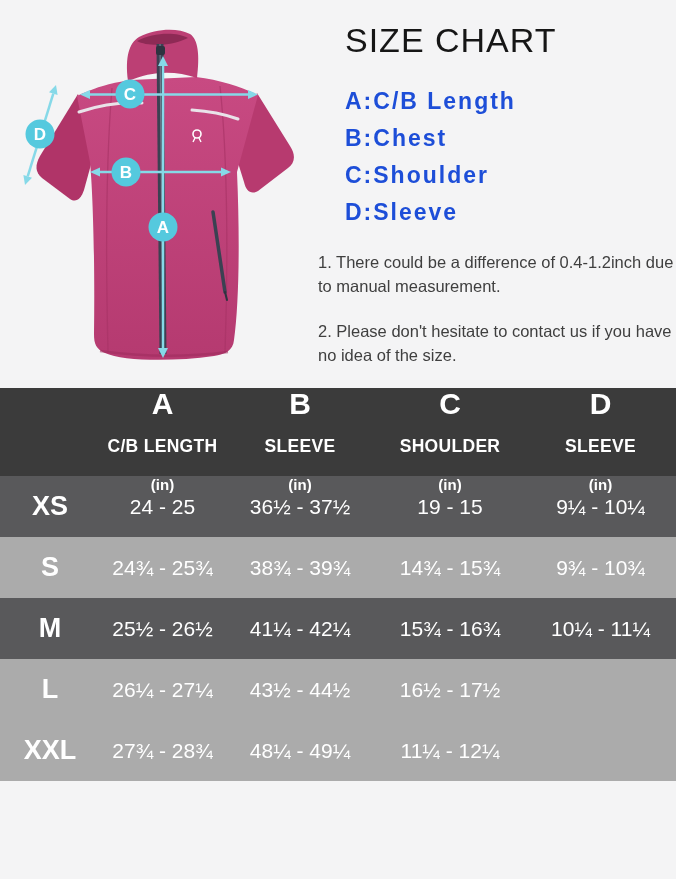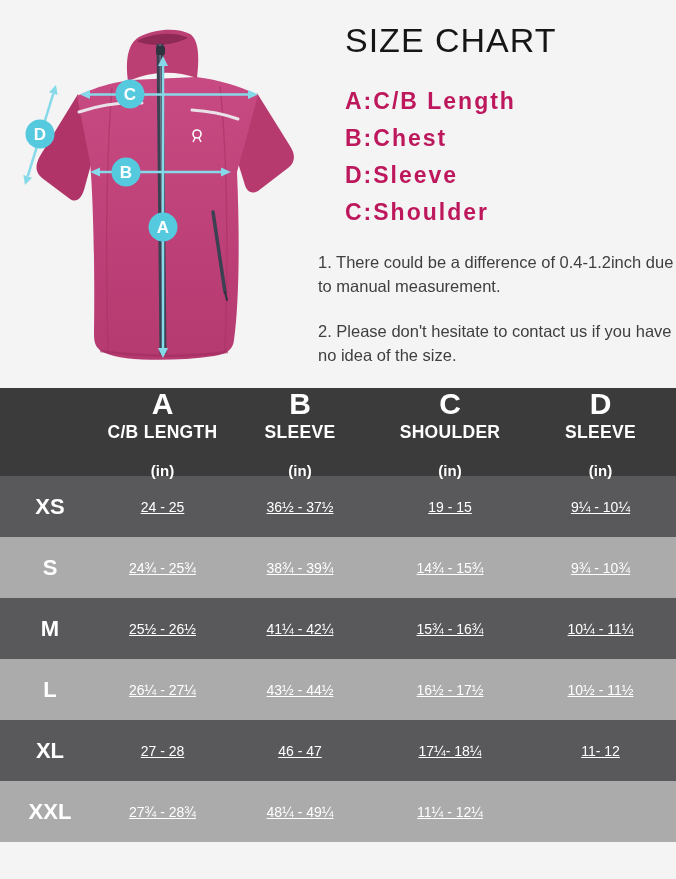--- a/index.html
+++ b/index.html
@@ -13,47 +13,47 @@
   .top-section { position:relative; width:676px; height:388px; }
   .jacket-wrap { position:absolute; left:0; top:0; width:330px; height:380px; }
 
   .right-col { position:absolute; left:345px; top:22px; width:320px; }
   .page-title {
     font-size:34px; font-weight:normal; color:#161616;
     letter-spacing:1px; line-height:1.1;
   }
   .legend { margin-top:24px; }
   .legend-item {
-    font-size:23px; font-weight:bold; color:#be185d;
+    font-size:23px; font-weight:bold; color:#1d4ed8;
     letter-spacing:2px; line-height:37px; white-space:nowrap;
   }
   .notes { position:absolute; left:318px; top:250px; width:356px; }
   .note {
     font-size:16.5px; color:#3f3f3f; line-height:24px;
     margin-bottom:21px;
   }
 
   .size-table { width:676px; }
   .grid-row {
     display:grid;
     grid-template-columns:100px 125px 150px 150px 1fr;
     align-items:center;
     text-align:center;
   }
   .thead { height:88px; background:#3b3b3b; color:#ffffff; }
   .hcell { display:flex; flex-direction:column; align-items:center; justify-content:center; }
   .hletter { font-size:30px; font-weight:bold; line-height:1.05; }
-  .hname   { font-size:17.5px; font-weight:bold; letter-spacing:.3px; margin-top:2px; }
+  .hname   { font-size:17.5px; font-weight:bold; letter-spacing:.3px; margin-top:16px; }
   .hunit   { font-size:15px; font-weight:bold; margin-top:19px; }
 
   .trow { height:61px; color:#ffffff; }
   .trow.dark  { background:#59595b; }
   .trow.light { background:#ababab; }
-  .size-label { font-size:22px; font-weight:bold; }
-  .cell-val   { font-size:14px;text-decoration:underline; }
+  .size-label { font-size:27px; font-weight:bold; }
+  .cell-val   { font-size:21px; }
 </style>
 </head>
 <body>
 
 <div class="top-section">
 
   <div class="jacket-wrap">
     <svg width="330" height="380" viewBox="0 0 330 380">
       <defs>
         <linearGradient id="pinkBody" x1="0" y1="0" x2="0" y2="1">
@@ -124,22 +124,22 @@
         <text x="40" y="140" text-anchor="middle" font-size="17" font-weight="bold" fill="#ffffff">D</text>
       </g>
     </svg>
   </div>
 
   <div class="right-col">
     <div class="page-title">SIZE CHART</div>
     <div class="legend">
       <div class="legend-item">A:C/B Length</div>
       <div class="legend-item">B:Chest</div>
+      <div class="legend-item">C:Shoulder</div>
       <div class="legend-item">D:Sleeve</div>
-      <div class="legend-item">C:Shoulder</div>
     </div>
   </div>
 
   <div class="notes">
     <p class="note">1. There could be a difference of 0.4-1.2inch due to manual measurement.</p>
     <p class="note">2. Please don't hesitate to contact us if you have no idea of the size.</p>
   </div>
 </div>
 
 <div class="size-table">
@@ -190,30 +190,22 @@
     <div class="cell-val">41¼ - 42¼</div>
     <div class="cell-val">15¾ - 16¾</div>
     <div class="cell-val">10¼ - 11¼</div>
   </div>
 
   <div class="grid-row trow light">
     <div class="size-label">L</div>
     <div class="cell-val">26¼ - 27¼</div>
     <div class="cell-val">43½ - 44½</div>
     <div class="cell-val">16½ - 17½</div>
-    <div class="cell-val">10½ - 11½</div>
-  </div>
-
-  <div class="grid-row trow dark">
-    <div class="size-label">XL</div>
-    <div class="cell-val">27 - 28</div>
-    <div class="cell-val">46 - 47</div>
-    <div class="cell-val">17¼- 18¼</div>
-    <div class="cell-val">11- 12</div>
-  </div>
+  </div>
+
 
   <div class="grid-row trow light">
     <div class="size-label">XXL</div>
     <div class="cell-val">27¾ - 28¾</div>
     <div class="cell-val">48¼ - 49¼</div>
     <div class="cell-val">11¼ - 12¼</div>
   </div>
 
 </div>
 

